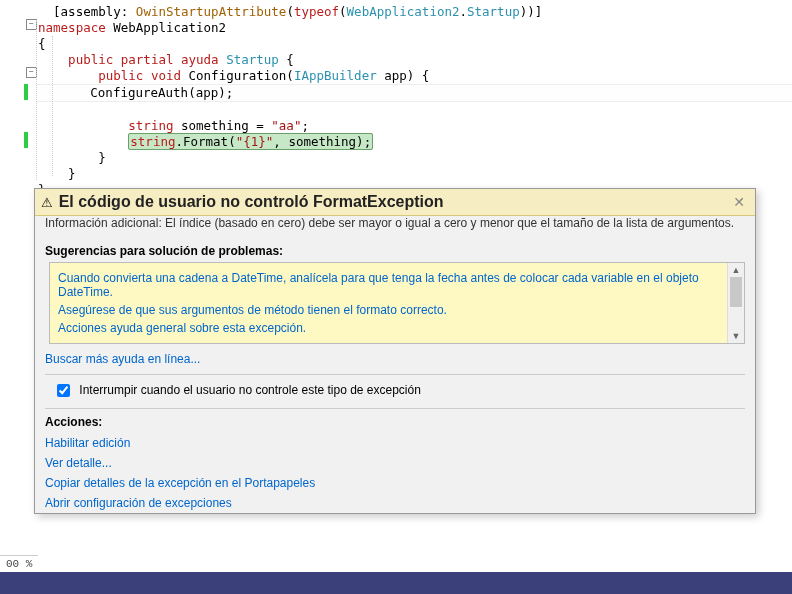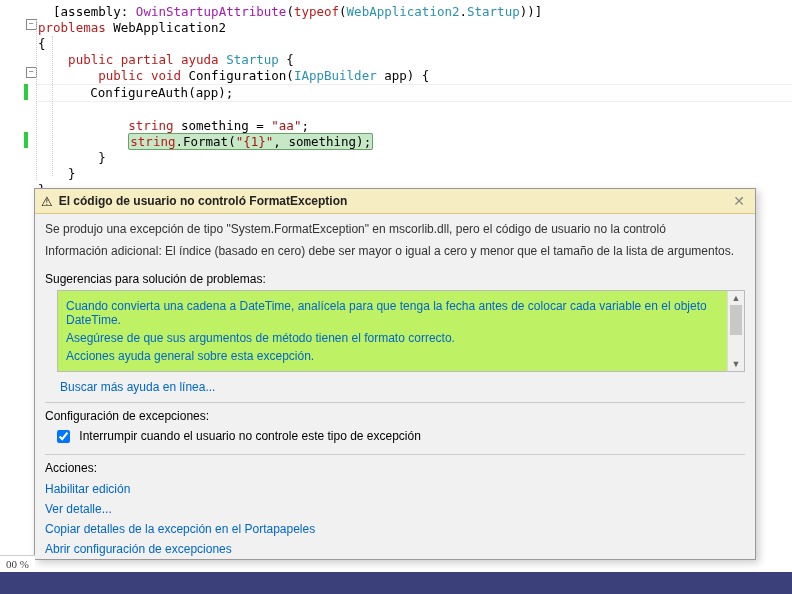--- a/index.html
+++ b/index.html
@@ -3,100 +3,98 @@
 <meta charset="utf-8">
 <style>
 html,body{margin:0;padding:0;width:792px;height:594px;font-family:Consolas,monospace;font-size:12px;background:#fff;overflow:hidden}
 .editor{position:relative;padding:4px 0 0 0;background:#fff}
 .gutter{position:absolute;left:0;top:0;width:36px;height:190px;background:#fff}
 .gline{position:absolute;left:26px;width:9px;height:9px;border:1px solid #888;background:#fff;font-size:8px;line-height:7px;text-align:center;color:#666;cursor:pointer}
 .code{margin-left:38px;font-family:Consolas,monospace;font-size:12.5px;line-height:16px;white-space:pre}
 .kw{color:#b91c1c}
 .type{color:#2b91af}
 .str{color:#a31515}
-.pale{color:#a21caf}
+.pale{color:#a16207}
 .hlgreen{position:absolute;left:24px;width:4px;background:#2ecc40}
 .exline{background:#c7e8c7;border:1px solid #6aa06a;border-radius:2px;padding:0 1px}
 .curline{background:#fefefe;border-top:1px solid #eee;border-bottom:1px solid #eee;display:block;margin-left:-38px;padding-left:38px}
 .panel{position:absolute;left:34px;top:188px;width:720px;background:#f1f1f1;border:1px solid #999;box-shadow:3px 3px 8px rgba(0,0,0,.2);font-family:"Segoe UI",sans-serif;font-size:12px}
 .phdr{background:#f7edc3;border-bottom:1px solid #d6c97a;padding:4px 6px;display:flex;align-items:center}
 .phdr .warn{margin-right:6px;font-size:13px}
-.phdr b{flex:1;font-weight:600;font-size:12px;color:#222}
+.phdr b{flex:1;font-weight:600;font-size:16px;color:#222}
 .phdr .x{font-size:14px;color:#888;cursor:pointer;padding:0 4px}
 .pbody{padding:8px 10px;color:#333}
-.sect{font-weight:400;margin:6px 10px 4px 10px}
-.sugbox{margin:0 10px 6px 22px;border:1px solid #bbb;background:#bef264;position:relative}
+.sect{font-weight:700;margin:6px 10px 4px 10px}
+.sugbox{margin:0 10px 6px 14px;border:1px solid #bbb;background:#fef9c3;position:relative}
 .sugbox .items{padding:6px 8px 6px 8px}
 .link{color:#0066cc;cursor:pointer;display:block;padding:2px 0}
 .scrollbar{position:absolute;right:0;top:0;width:16px;height:100%;background:#f0f0f0;border-left:1px solid #ddd}
 .sbup,.sbdn{height:14px;text-align:center;font-size:9px;color:#666;line-height:14px;cursor:pointer}
 .sbdn{position:absolute;bottom:0;width:100%}
 .sbthumb{position:absolute;top:14px;left:2px;right:2px;height:30px;background:#c8c8c8}
 .sep{border-top:1px solid #ccc;margin:6px 10px}
 .chk{margin:4px 10px 8px 18px}
 .chk input{vertical-align:middle;margin-right:6px}
 .actions .link{margin-left:10px;padding:3px 0}
 .status{position:absolute;left:0;bottom:0;width:792px;height:22px;background:#3b3f7a}
-.zoom{position:absolute;left:0;bottom:22px;background:#fff;border-top:1px solid #ccc;padding:2px 6px;font-family:Liberation Serif, serif;font-size:11px;color:#444}
+.zoom{position:absolute;left:0;bottom:22px;background:#fff;border-top:1px solid #ccc;padding:2px 6px;font-family:Liberation Mono, monospace;font-size:11px;color:#444}
 .outline{position:absolute;left:36px;top:20px;width:1px;height:160px;border-left:1px dotted #ccc}
 .outline2{position:absolute;left:52px;top:36px;width:1px;height:140px;border-left:1px dotted #ccc}
 </style>
 </head>
 <body>
 
 <div class="editor">
   <div class="gutter">
     <div class="gline" style="top:19px">−</div>
     <div class="gline" style="top:67px">−</div>
     <div class="hlgreen" style="top:84px;height:16px"></div>
     <div class="hlgreen" style="top:132px;height:16px"></div>
   </div>
   <div class="outline"></div>
   <div class="outline2"></div>
 
   <div class="code">  <span>[assembly: </span><span class="pale">OwinStartupAttribute</span><span>(</span><span class="kw">typeof</span><span>(</span><span class="type">WebApplication2</span><span>.</span><span class="type">Startup</span><span>))]</span></div>
-  <div class="code"><span class="kw">problemas</span><span> WebApplication2</span></div>
+  <div class="code"><span class="kw">namespace</span><span> WebApplication2</span></div>
   <div class="code"><span>{</span></div>
   <div class="code">    <span class="kw">public partial ayuda</span><span class="type"> Startup</span><span> {</span></div>
   <div class="code">        <span class="kw">public void</span><span> Configuration(</span><span class="type">IAppBuilder</span><span> app) {</span></div>
   <div class="code curline">            <span>ConfigureAuth(app);</span></div>
   <div class="code"> </div>
   <div class="code">            <span class="kw">string</span><span> something = </span><span class="str">"aa"</span><span>;</span></div>
   <div class="code">            <span class="exline"><span class="kw">string</span><span>.Format(</span><span class="str">"{1}"</span><span>, something);</span></span></div>
   <div class="code">        <span>}</span></div>
   <div class="code">    <span>}</span></div>
   <div class="code"><span>}</span></div>
 </div>
 
 <div class="panel">
   <div class="phdr">
     <span class="warn">⚠</span>
     <b>El código de usuario no controló FormatException</b>
     <span class="x">✕</span>
   </div>
-  <div class="pbody">Se produjo una excepción de tipo "System.FormatException" en mscorlib.dll, pero el código de usuario no la controló</div>
   <div class="pbody" style="padding-top:0">Información adicional: El índice (basado en cero) debe ser mayor o igual a cero y menor que el tamaño de la lista de argumentos.</div>
 
   <div class="sect">Sugerencias para solución de problemas:</div>
   <div class="sugbox">
     <div class="items">
       <span class="link">Cuando convierta una cadena a DateTime, analícela para que tenga la fecha antes de colocar cada variable en el objeto DateTime.</span>
       <span class="link">Asegúrese de que sus argumentos de método tienen el formato correcto.</span>
       <span class="link">Acciones ayuda general sobre esta excepción.</span>
     </div>
     <div class="scrollbar">
       <div class="sbup">▲</div>
       <div class="sbthumb"></div>
       <div class="sbdn">▼</div>
     </div>
   </div>
-  <span class="link" style="margin-left:25px">Buscar más ayuda en línea...</span>
+  <span class="link" style="margin-left:10px">Buscar más ayuda en línea...</span>
 
   <div class="sep"></div>
-  <div class="sect">Configuración de excepciones:</div>
   <div class="chk">
     <input type="checkbox" checked="" style="">
     <span>Interrumpir cuando el usuario no controle este tipo de excepción</span>
   </div>
 
   <div class="sep"></div>
   <div class="sect">Acciones:</div>
   <div class="actions">
     <span class="link">Habilitar edición</span>
     <span class="link">Ver detalle...</span>

